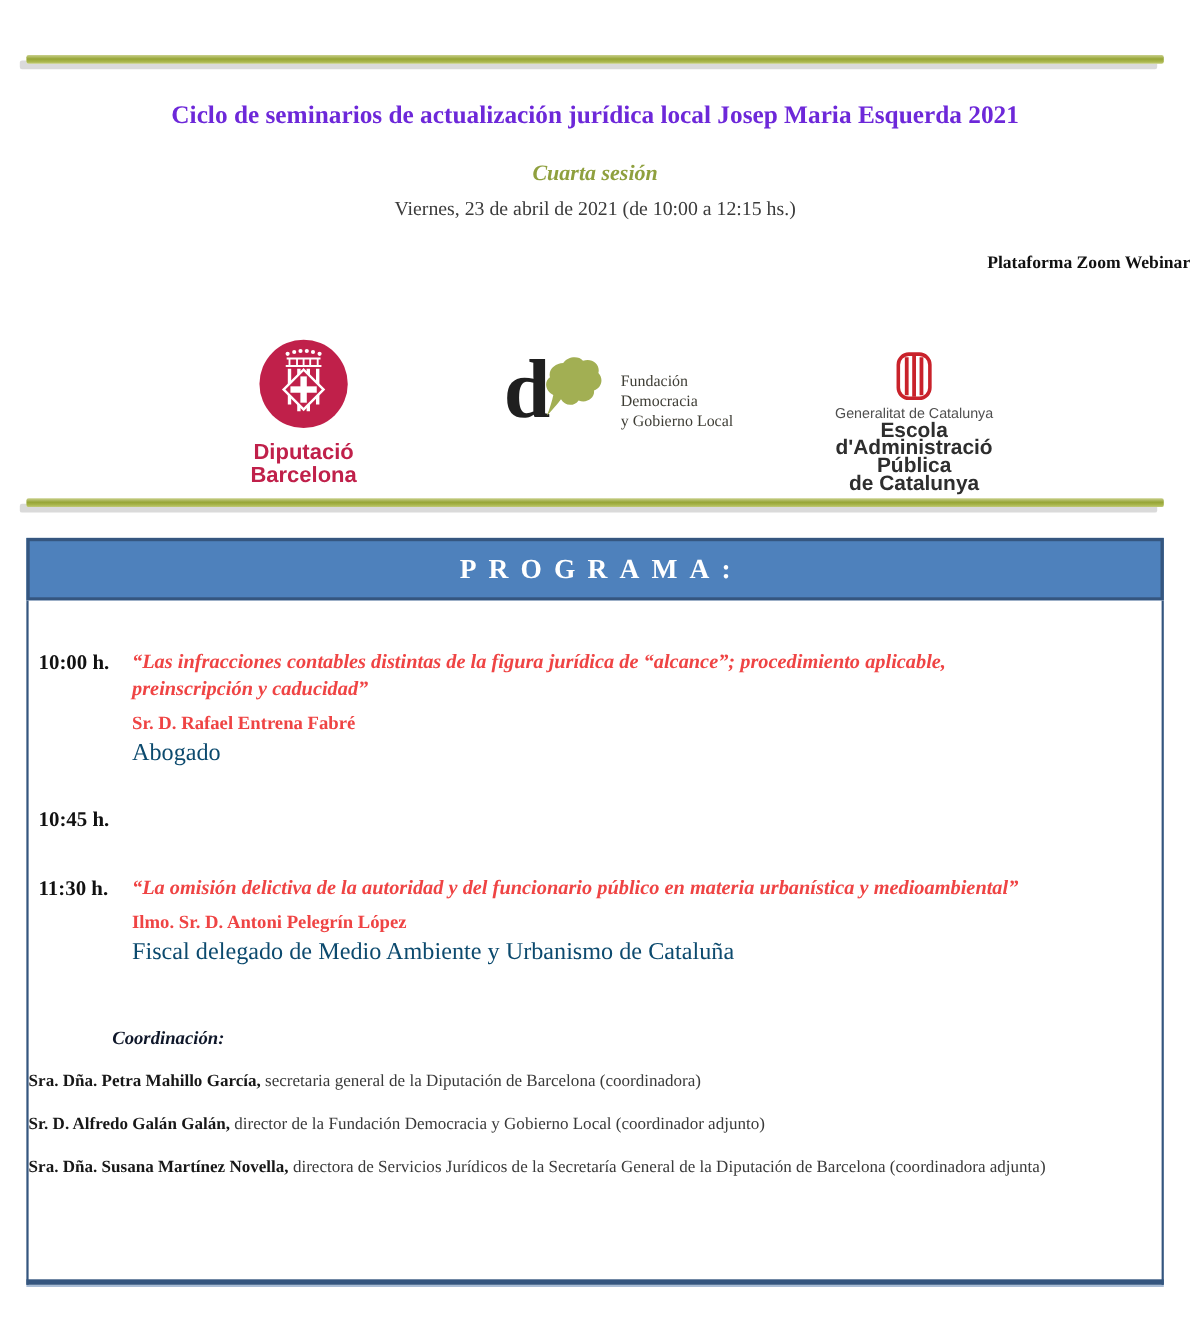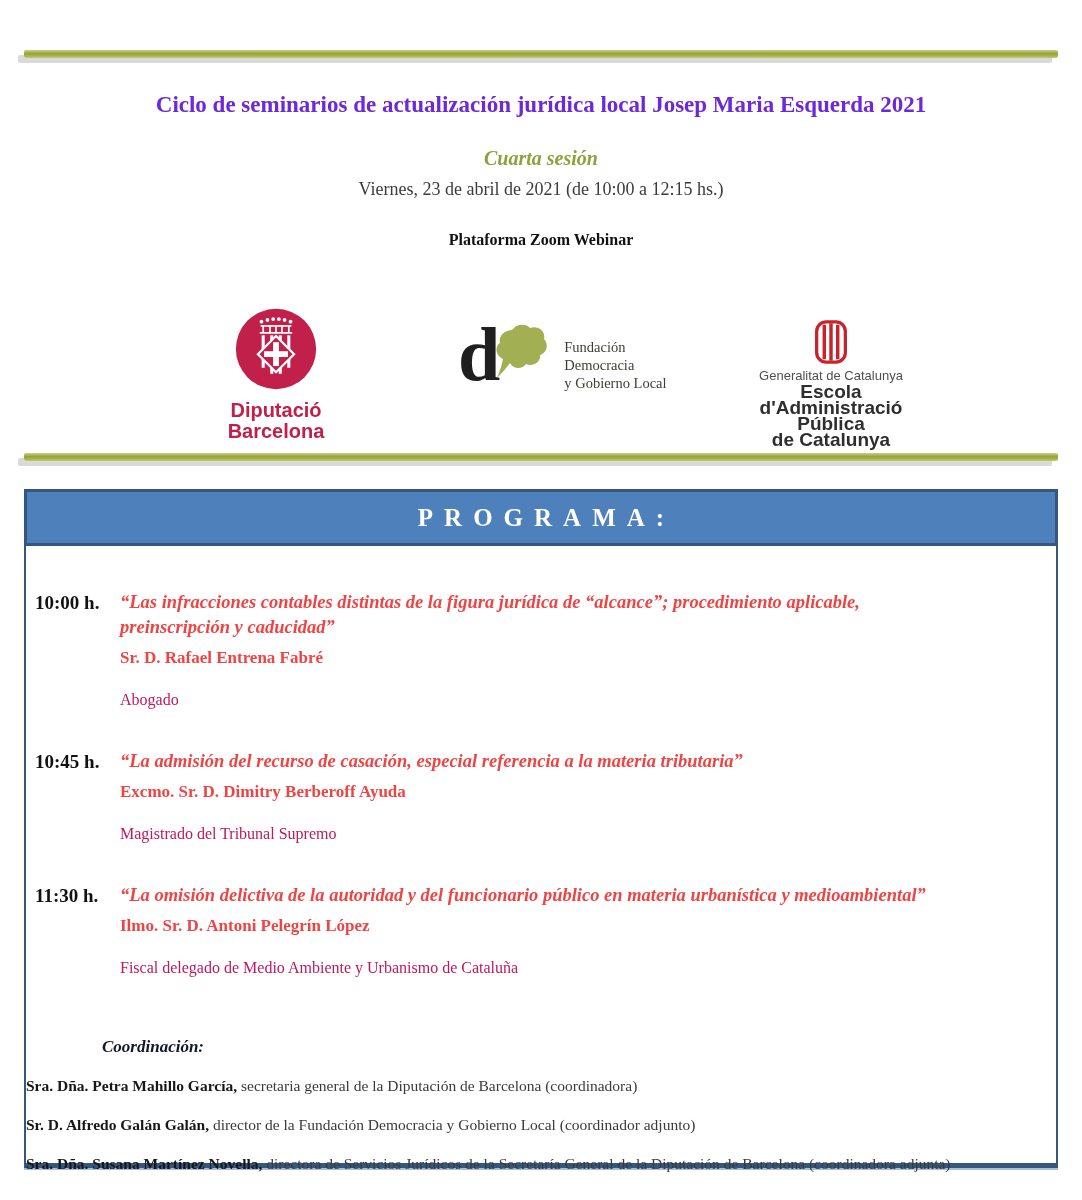--- a/index.html
+++ b/index.html
@@ -43,21 +43,21 @@
   }
   .date-line {
     margin-top: 7px;
     text-align: center;
     font-size: 18px;
     color: #3b3b3b;
     line-height: 24px;
   }
   .platform-line {
     margin-top: 29px;
-    text-align: center;
+    text-align: right;
     font-size: 16px;
     font-weight: bold;
     color: #111;
     line-height: 20px;
   }
 
   
   .logos-row { position: relative; margin-top: 45px; height: 148px; }
   .logo-diputacio { position: absolute; left: 220px; top: 13px; width: 112px; text-align: center; }
   .logo-diputacio .wordmark {
@@ -130,21 +130,21 @@
   }
   .item-body { flex: 1; }
   .item-title {
     font-size: 18.5px;
     font-style: italic;
     font-weight: bold;
     color: #ef4444;
     line-height: 25px;
   }
   .item-speaker { margin-top: 7px; font-size: 17px; font-weight: bold; color: #ef4444; line-height: 22px; }
-  .item-role { margin-top: 20px; font-size: 16px; color: #be185d; line-height: 22px; }
+  .item-role { margin-top: 4px; font-size: 22px; color: #0c4a6e; line-height: 22px; }
 
   .coordination { margin-top: 58px; }
   .coordination-label {
     padding-left: 76px;
     font-size: 17px;
     font-weight: bold;
     font-style: italic;
     color: #0f172a;
   }
   .coordination-entries { padding-right: 70px; margin-top: 18px; }
@@ -237,25 +237,20 @@
     <div class="item-time">10:00 h.</div>
     <div class="item-body">
       <div class="item-title">“Las infracciones contables distintas de la figura jurídica de “alcance”; procedimiento aplicable, preinscripción y caducidad”</div>
       <div class="item-speaker">Sr. D. Rafael Entrena Fabré</div>
       <div class="item-role">Abogado</div>
     </div>
   </div>
 
   <div class="program-item">
     <div class="item-time">10:45 h.</div>
-    <div class="item-body">
-      <div class="item-title">“La admisión del recurso de casación, especial referencia a la materia tributaria”</div>
-      <div class="item-speaker">Excmo. Sr. D. Dimitry Berberoff Ayuda</div>
-      <div class="item-role">Magistrado del Tribunal Supremo</div>
-    </div>
   </div>
 
   <div class="program-item">
     <div class="item-time">11:30 h.</div>
     <div class="item-body">
       <div class="item-title">“La omisión delictiva de la autoridad y del funcionario público en materia urbanística y medioambiental”</div>
       <div class="item-speaker">Ilmo. Sr. D. Antoni Pelegrín López</div>
       <div class="item-role">Fiscal delegado de Medio Ambiente y Urbanismo de Cataluña</div>
     </div>
   </div>

